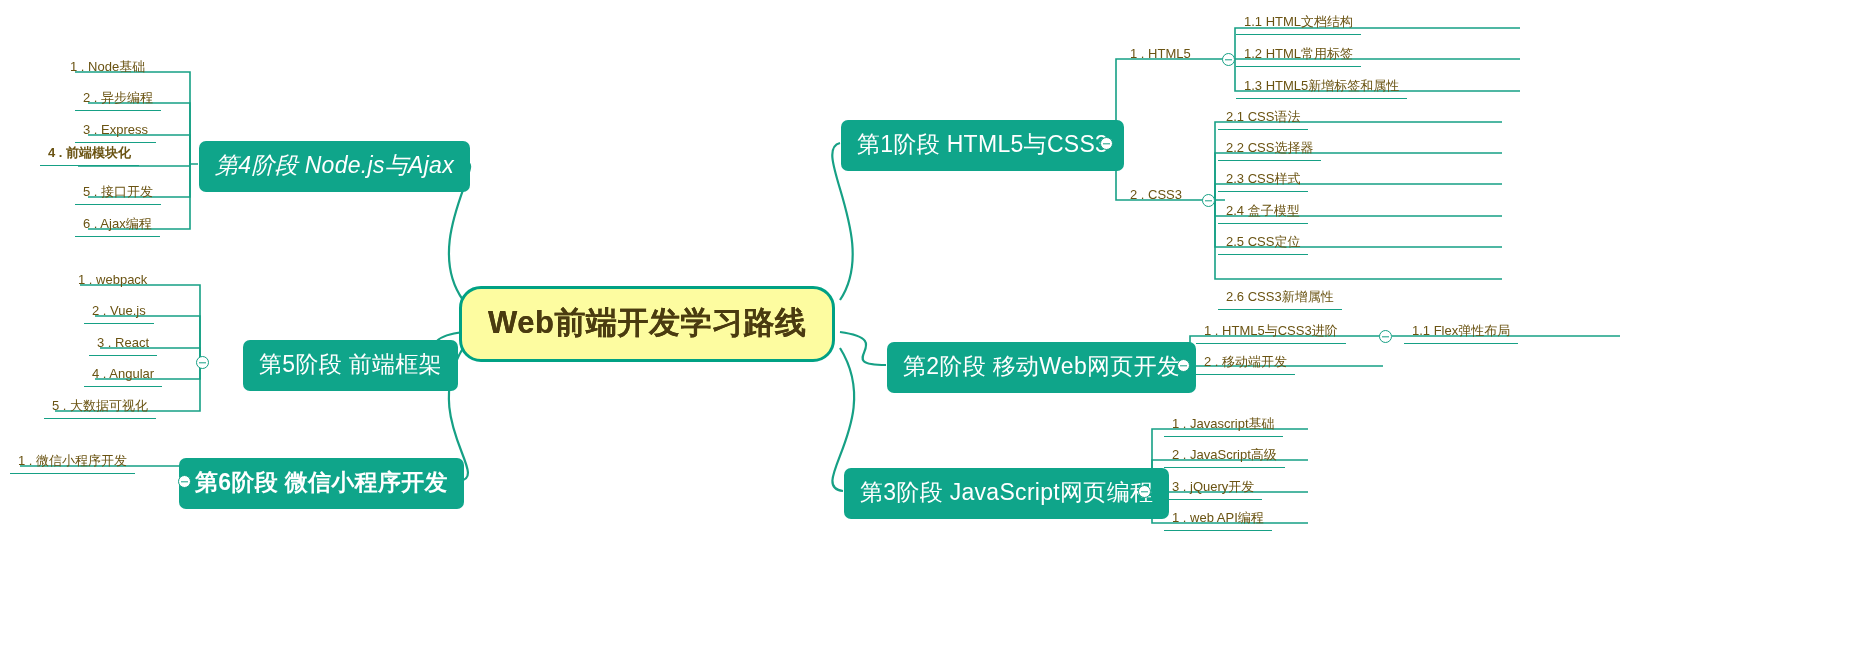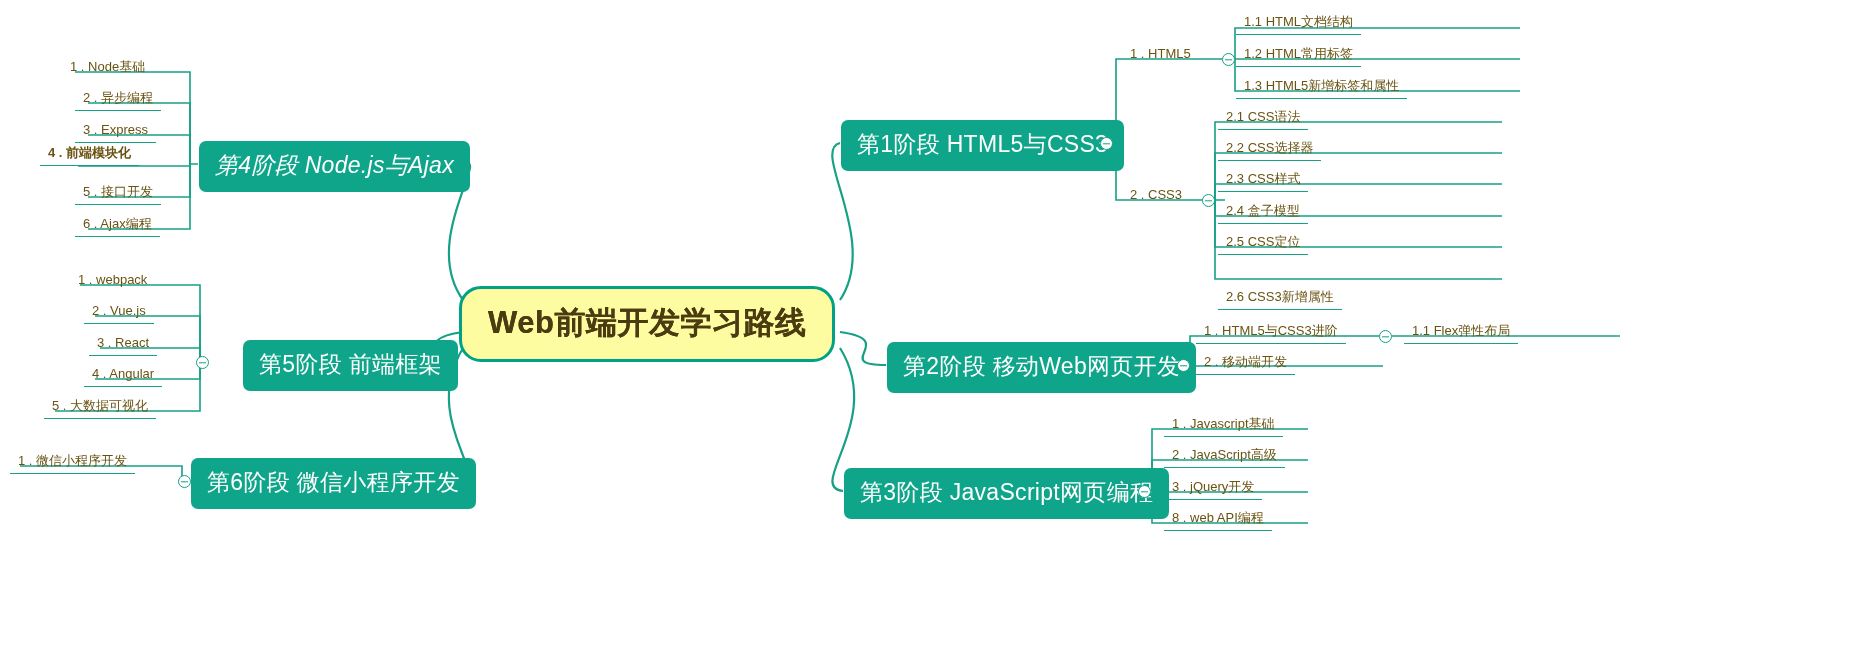--- a/index.html
+++ b/index.html
@@ -157,38 +157,38 @@
   <div class="node leaf" style="left:1404px; top:322px;">1.1 Flex弹性布局</div>
 
   <div class="node leaf" style="left:1196px; top:353px;text-align:center;">2 . 移动端开发</div>
 
   <div class="node stage" style="left:844px; top:468px;">第3阶段 JavaScript网页编程</div>
   <div class="toggle" style="left:1138px; top:485px;"></div>
 
   <div class="node leaf" style="left:1164px; top:415px;">1 . Javascript基础</div>
   <div class="node leaf" style="left:1164px; top:446px;">2 . JavaScript高级</div>
   <div class="node leaf" style="left:1164px; top:478px;">3 . jQuery开发</div>
-  <div class="node leaf" style="left:1164px; top:509px;">8 . web API编程</div>
+  <div class="node leaf" style="left:1164px; top:509px;">1 . web API编程</div>
 
   <div class="node stage" style="left:199px; top:141px;font-style:italic;">第4阶段 Node.js与Ajax</div>
 
   <div class="node leaf plain" style="left:62px; top:58px;">1 . Node基础</div>
   <div class="node leaf" style="left:75px; top:89px;">2 . 异步编程</div>
   <div class="node leaf" style="left:75px; top:121px;">3 . Express</div>
   <div class="node leaf" style="left:40px; top:144px;font-weight:bold;">4 . 前端模块化</div>
   <div class="node leaf" style="left:75px; top:183px;">5 . 接口开发</div>
   <div class="node leaf" style="left:75px; top:215px;">6 . Ajax编程</div>
 
   <div class="node stage" style="left:209px; top:340px;margin-left:34px;">第5阶段 前端框架</div>
   <div class="toggle" style="left:196px; top:356px;"></div>
 
   <div class="node leaf plain" style="left:70px; top:271px;">1 . webpack</div>
   <div class="node leaf" style="left:84px; top:302px;">2 . Vue.js</div>
   <div class="node leaf" style="left:89px; top:334px;">3 . React</div>
   <div class="node leaf" style="left:84px; top:365px;">4 . Angular</div>
   <div class="node leaf" style="left:44px; top:397px;">5 . 大数据可视化</div>
 
-  <div class="node stage" style="left:191px; top:458px;">第6阶段 微信小程序开发</div>
+  <div class="node stage" style="left:179px; top:458px;font-weight:bold;">第6阶段 微信小程序开发</div>
   <div class="toggle" style="left:178px; top:475px;"></div>
 
   <div class="node leaf" style="left:10px; top:452px;">1 . 微信小程序开发</div>
 
 </div>
 
 </body></html>

